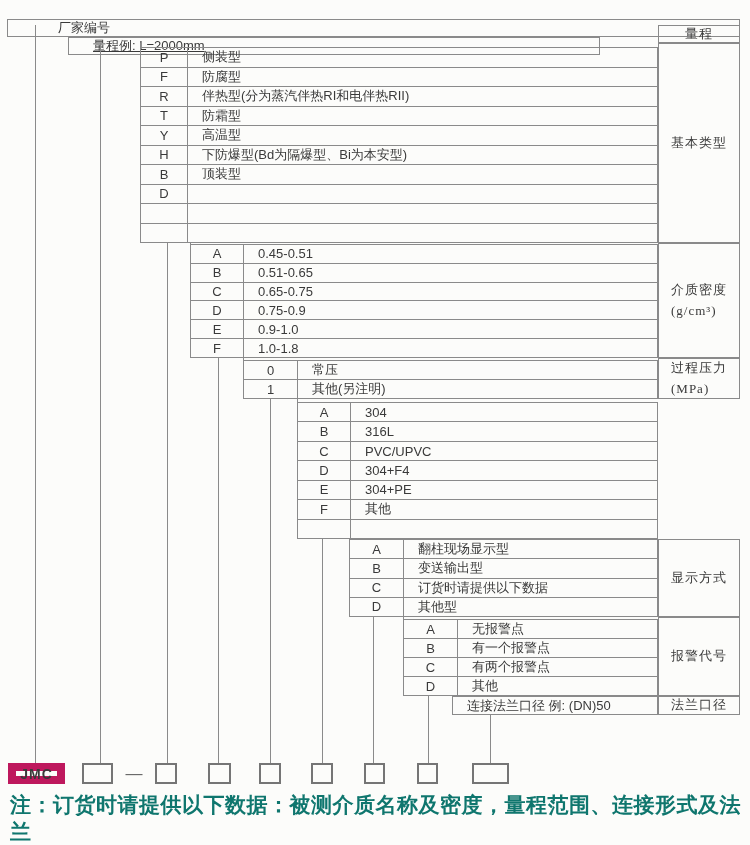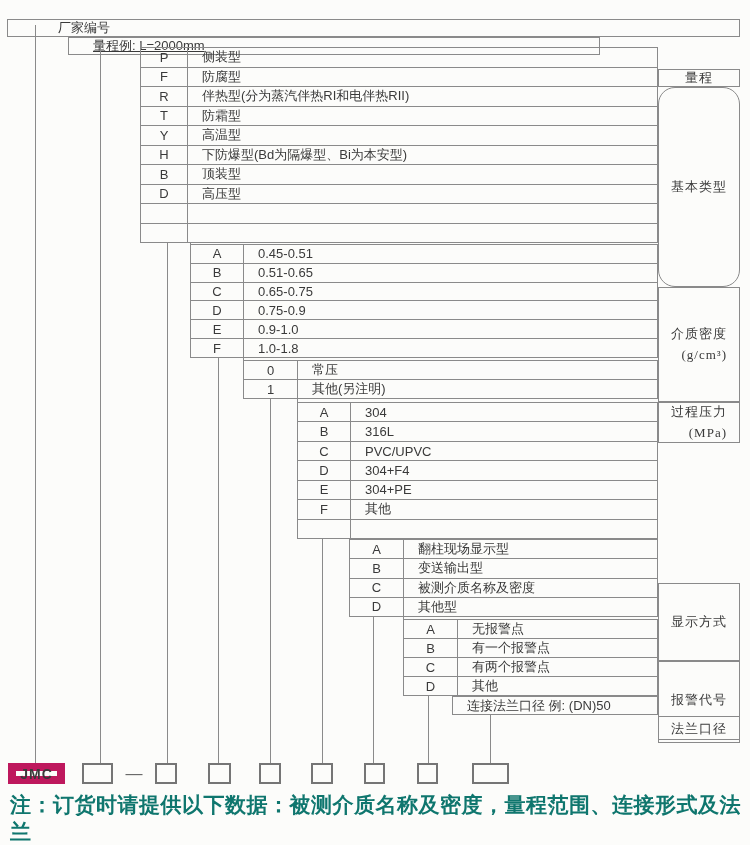--- a/index.html
+++ b/index.html
@@ -23,21 +23,21 @@
   .section{display:flex;flex-direction:column;border:1px solid var(--line);}
   .trow{flex:1;display:flex;border-top:1px solid var(--line);min-height:0;}
   .trow:first-child{border-top:none;}
   .tcode{width:var(--cw);border-right:1px solid var(--line);display:flex;align-items:center;justify-content:center;font-size:13px;}
   .tdesc{flex:1;display:flex;align-items:center;padding-left:14px;font-size:13px;white-space:nowrap;overflow:hidden;text-align:right;}
 
   
   .flange-row{left:452px;top:696px;width:206px;height:19px;display:flex;align-items:center;padding-left:14px;font-size:13px;}
 
   
-  .side-cell{left:658px;width:82px;border:1px solid var(--line);display:flex;align-items:center;justify-content:center;text-align:right;font-family:"Liberation Serif","DejaVu Serif",serif;font-size:13px;letter-spacing:1px;white-space:pre-line;line-height:1.55;margin-top:44px;}
+  .side-cell{left:658px;width:82px;border:1px solid var(--line);display:flex;align-items:center;justify-content:center;text-align:left;font-family:"Liberation Serif","DejaVu Serif",serif;font-size:13px;letter-spacing:1px;white-space:pre-line;line-height:1.55;}
 
   
   .vline{width:1px;background:var(--line);}
 
   
   .mbox{top:763px;height:21px;border:2px solid #757575;display:flex;align-items:center;justify-content:center;}
   .prefix{border:8px solid #be185d;font-weight:bold;font-size:14px;letter-spacing:1px;}
   .dash{top:763px;height:21px;display:flex;align-items:center;justify-content:center;color:#666;font-size:17px;}
 
   
@@ -79,21 +79,20 @@
       <div class="trow">
         <div class="tcode">H</div>
         <div class="tdesc">下防爆型(Bd为隔爆型、Bi为本安型)</div>
       </div>
       <div class="trow">
         <div class="tcode">B</div>
         <div class="tdesc">顶装型</div>
       </div>
       <div class="trow">
         <div class="tcode">D</div>
-        <div class="tdesc">高压型</div>
       </div>
       <div class="trow">
         <div class="tcode"></div>
         <div class="tdesc"></div>
       </div>
       <div class="trow">
         <div class="tcode"></div>
         <div class="tdesc"></div>
       </div>
     </div>
@@ -167,21 +166,21 @@
       <div class="trow">
         <div class="tcode">A</div>
         <div class="tdesc">翻柱现场显示型</div>
       </div>
       <div class="trow">
         <div class="tcode">B</div>
         <div class="tdesc">变送输出型</div>
       </div>
       <div class="trow">
         <div class="tcode">C</div>
-        <div class="tdesc">被测介质名称及密度</div>
+        <div class="tdesc">订货时请提供以下数据</div>
       </div>
       <div class="trow">
         <div class="tcode">D</div>
         <div class="tdesc">其他型</div>
       </div>
     </div>
   <div class="abs section" style="left:403px;top:619px;width:255px;height:77px;--cw:54px;">
       <div class="trow">
         <div class="tcode">A</div>
         <div class="tdesc">无报警点</div>
@@ -198,28 +197,28 @@
         <div class="tcode">D</div>
         <div class="tdesc">其他</div>
       </div>
     </div>
 
   <div class="abs box flange-row">
     <span>连接法兰口径 例: (DN)50</span>
   </div>
 
   <div class="abs side-cell" style="top:25px;height:18px;">量程</div>
-  <div class="abs side-cell" style="top:43px;height:200px;border-radius:17px;">基本类型</div>
+  <div class="abs side-cell" style="top:43px;height:200px;">基本类型</div>
   <div class="abs side-cell" style="top:243px;height:115px;">介质密度
 (g/cm³)</div>
   <div class="abs side-cell" style="top:358px;height:41px;">过程压力
 (MPa)</div>
   <div class="abs side-cell" style="top:539px;height:78px;">显示方式</div>
   <div class="abs side-cell" style="top:617px;height:79px;">报警代号</div>
-  <div class="abs side-cell" style="top:672px;height:27px;">法兰口径</div>
+  <div class="abs side-cell" style="top:696px;height:19px;">法兰口径</div>
 
   <div class="abs vline" style="left:140px;top:43px;height:4px;"></div>
   <div class="abs vline" style="left:190px;top:243px;height:2px;"></div>
   <div class="abs vline" style="left:243px;top:358px;height:3px;"></div>
   <div class="abs vline" style="left:297px;top:399px;height:4px;"></div>
   <div class="abs vline" style="left:349px;top:538px;height:2px;"></div>
   <div class="abs vline" style="left:403px;top:617px;height:3px;"></div>
 
   <div class="abs vline" style="left:35px;top:25px;height:738px;"></div>
   <div class="abs vline" style="left:100px;top:43px;height:720px;"></div>

